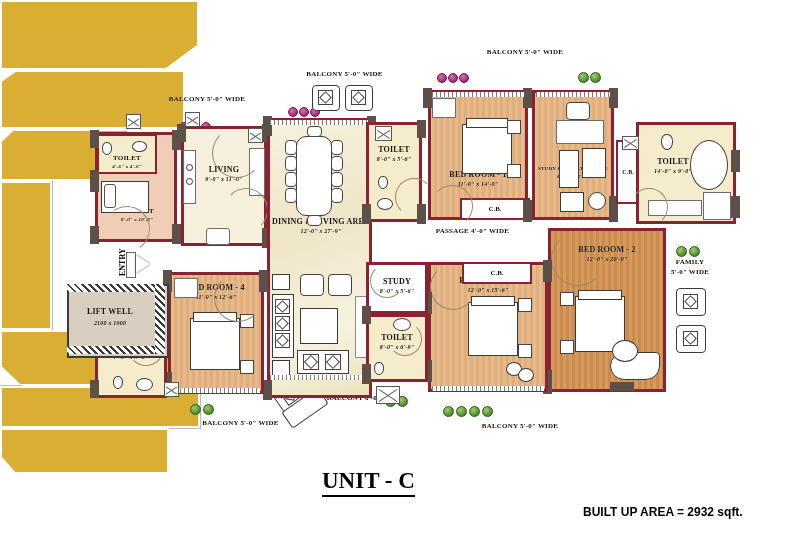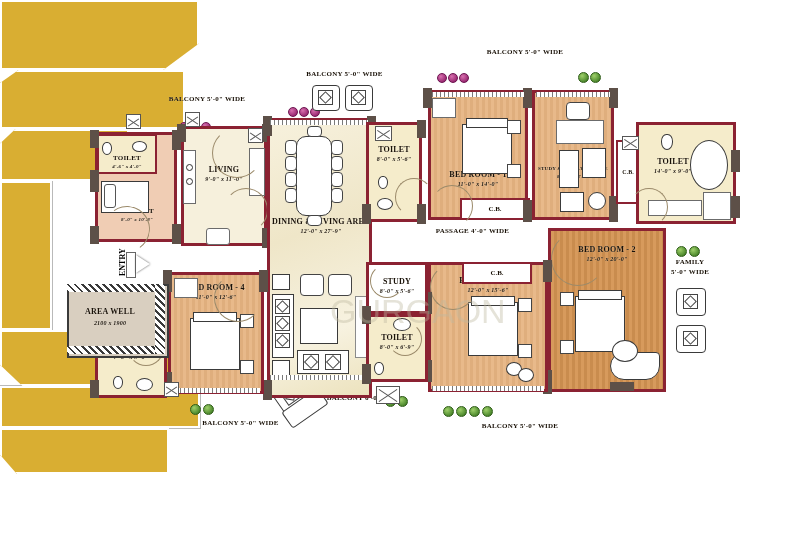--- a/index.html
+++ b/index.html
@@ -378,27 +378,28 @@
   <div class="basin" style="left:136px;top:378px;width:15px;height:11px;"></div>
   <div class="arc" style="left:128px;top:330px;width:34px;height:34px;border-color:transparent;border-bottom-color:#9b8a6a;border-right-color:#9b8a6a;"></div>
   <div class="col" style="left:90px;top:330px;width:9px;height:18px;"></div>
   <div class="col" style="left:90px;top:380px;width:9px;height:18px;"></div>
   <div class="xbox" style="left:164px;top:382px;width:13px;height:13px;"></div>
 
   <div class="lift" style="left:67px;top:284px;width:98px;height:70px;"></div>
   <div class="lifthatch" style="left:67px;top:284px;width:98px;height:8px;"></div>
   <div class="lifthatch" style="left:67px;top:346px;width:98px;height:8px;"></div>
   <div class="lifthatch" style="left:155px;top:284px;width:10px;height:70px;"></div>
-  <div class="lb l8" style="left:67px;top:308px;width:86px;">AREA WELL</div>
+  <div class="lb l8" style="left:67px;top:308px;width:86px;">LIFT WELL</div>
   <div class="lb dim6" style="left:67px;top:320px;width:86px;">2100 x 1900</div>
 
   <div class="cb" style="left:462px;top:262px;width:0px;height:0px;opacity:0;">
     <span>C.B.</span>
   </div>
 
   <div class="entry" style="left:118px;top:276px;">ENTRY</div>
   <div class="arrowbar" style="left:126px;top:252px;width:8px;height:24px;"></div>
   <div class="arrow" style="left:136px;top:255px;"></div>
 
-  <div id="wmsub">GURGAON</div>
-
+
+  <div id="title">UNIT - C</div>
+  <div id="area">BUILT UP  AREA  = 2932 sqft.</div>
 
 </div>
 
 </body></html>

